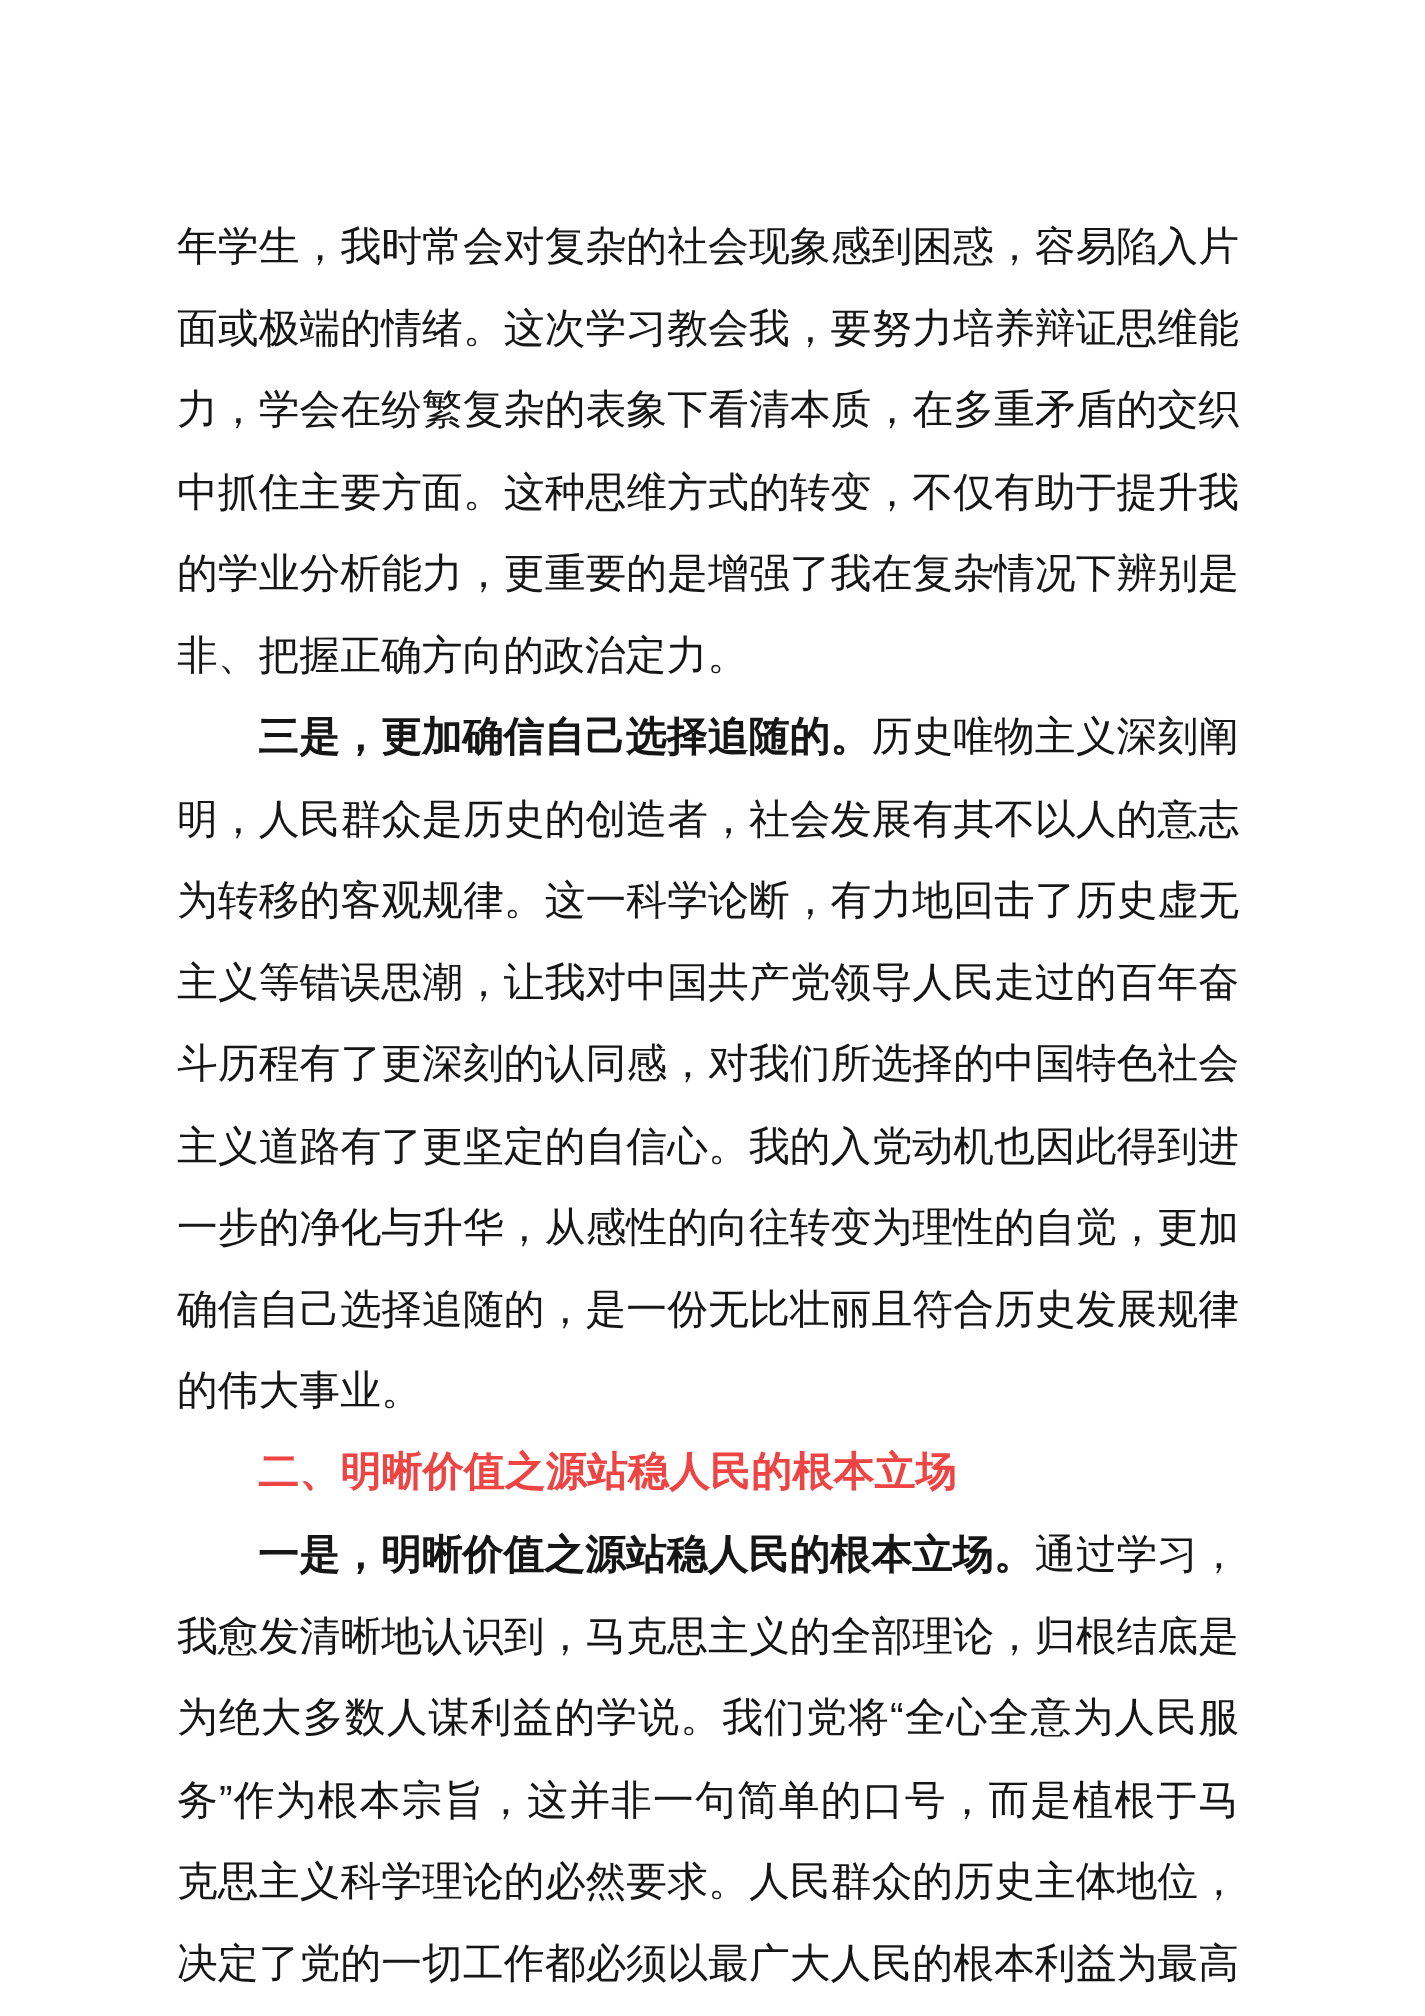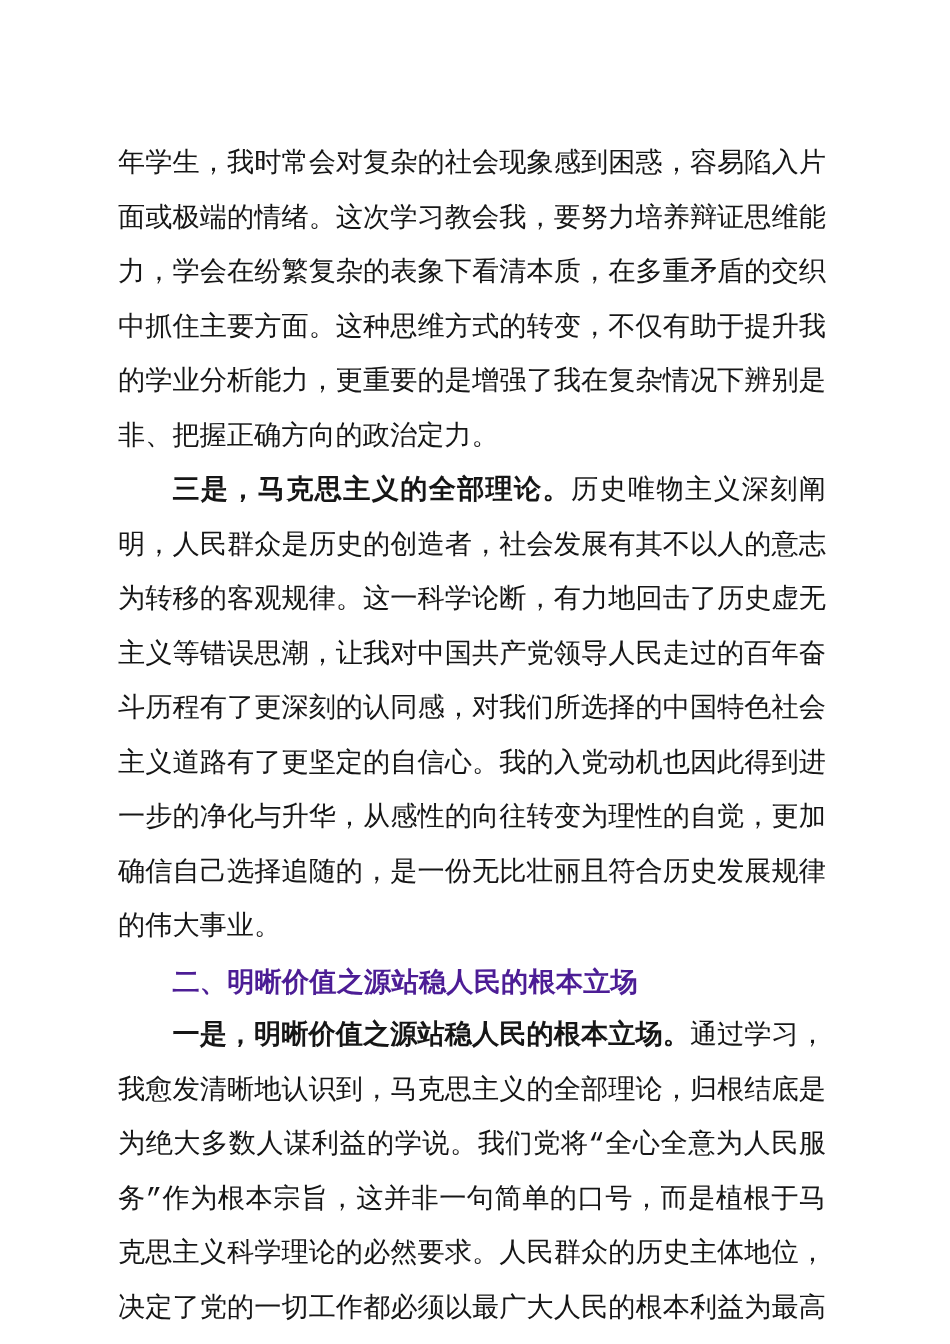--- a/index.html
+++ b/index.html
@@ -26,21 +26,21 @@
     position: absolute;
     left: 118px;
     top: 137px;
     width: 708px;
   }
 
   
   .para {
     margin: 0;
     padding: 0;
-    font-family: Liberation Mono, monospace;
+    font-family: Liberation Sans, sans-serif;
     font-size: 27.2px;
     line-height: 54.5px;
     color: #161616;
     text-align: justify;
     text-align-last: left;
     text-justify: inter-character;
     letter-spacing: 0;
     word-break: break-all;
     font-weight: 400;
     -webkit-font-smoothing: antialiased;
@@ -56,35 +56,35 @@
   }
 
   
   .section-heading {
     margin: 0;
     padding: 0;
     font-family: "DejaVu Sans", "Liberation Sans", sans-serif;
     font-size: 27.2px;
     line-height: 54.5px;
     font-weight: 700;
-    color: #4c1d95;
+    color: #ef4444;
     text-indent: 54.4px;
     text-align: left;
     letter-spacing: 0.2px;
     word-break: break-all;
   }
 </style>
 </head>
 <body>
 
 <div class="page">
   <div class="text-column">
 
     <p class="para"><span>年学生，我时常会对复杂的社会现象感到困惑，容易陷入片面或极端的情绪。这次学习教会我，要努力培养辩证思维能力，学会在纷繁复杂的表象下看清本质，在多重矛盾的交织中抓住主要方面。这种思维方式的转变，不仅有助于提升我的学业分析能力，更重要的是增强了我在复杂情况下辨别是非、把握正确方向的政治定力。</span></p>
 
-    <p class="para indent"><span class="lead">三是，马克思主义的全部理论。</span><span>历史唯物主义深刻阐明，人民群众是历史的创造者，社会发展有其不以人的意志为转移的客观规律。这一科学论断，有力地回击了历史虚无主义等错误思潮，让我对中国共产党领导人民走过的百年奋斗历程有了更深刻的认同感，对我们所选择的中国特色社会主义道路有了更坚定的自信心。我的入党动机也因此得到进一步的净化与升华，从感性的向往转变为理性的自觉，更加确信自己选择追随的，是一份无比壮丽且符合历史发展规律的伟大事业。</span></p>
+    <p class="para indent"><span class="lead">三是，更加确信自己选择追随的。</span><span>历史唯物主义深刻阐明，人民群众是历史的创造者，社会发展有其不以人的意志为转移的客观规律。这一科学论断，有力地回击了历史虚无主义等错误思潮，让我对中国共产党领导人民走过的百年奋斗历程有了更深刻的认同感，对我们所选择的中国特色社会主义道路有了更坚定的自信心。我的入党动机也因此得到进一步的净化与升华，从感性的向往转变为理性的自觉，更加确信自己选择追随的，是一份无比壮丽且符合历史发展规律的伟大事业。</span></p>
 
     <h2 class="section-heading">二、明晰价值之源站稳人民的根本立场</h2>
 
     <p class="para indent"><span class="lead">一是，明晰价值之源站稳人民的根本立场。</span><span>通过学习，我愈发清晰地认识到，马克思主义的全部理论，归根结底是为绝大多数人谋利益的学说。我们党将“全心全意为人民服务”作为根本宗旨，这并非一句简单的口号，而是植根于马克思主义科学理论的必然要求。人民群众的历史主体地位，决定了党的一切工作都必须以最广大人民的根本利益为最高标准。这次学习让我从理论源头上加深了对党的性质和宗旨的理解，心中为人民服务的信念也变得更加具体而真切。</span></p>
 
   </div>
 </div>
 
 </body></html>

